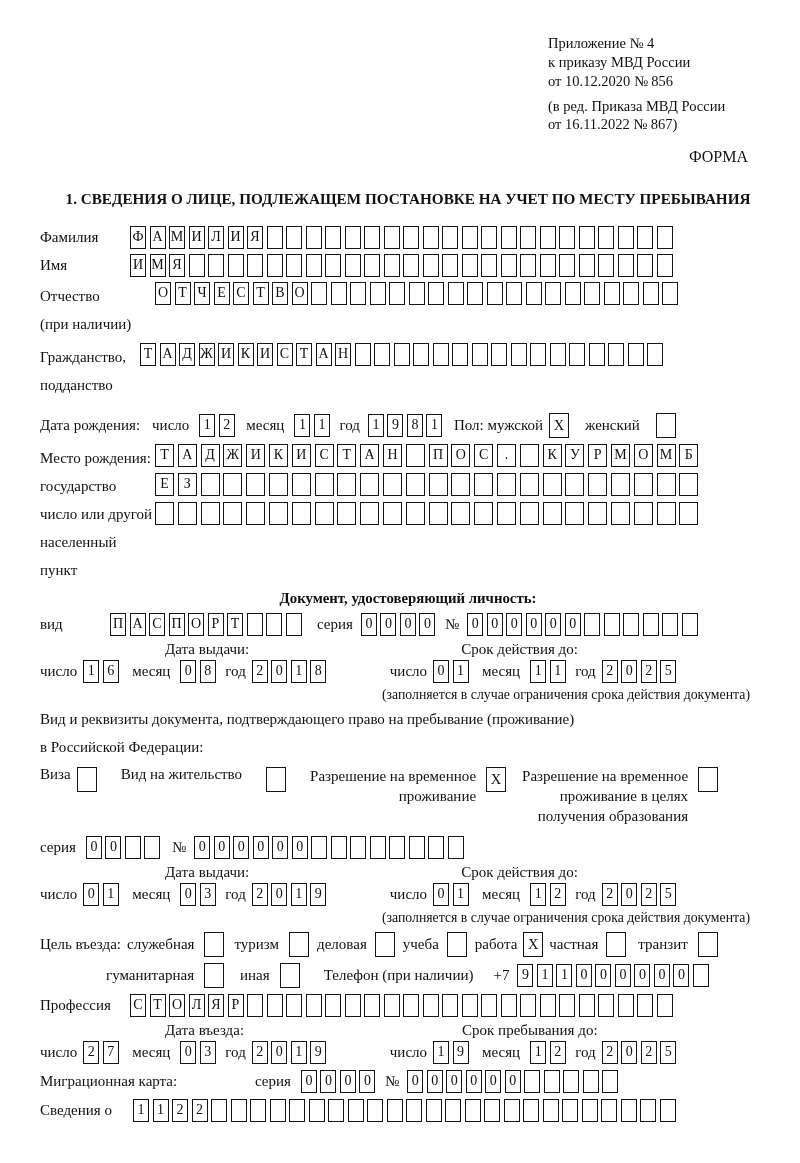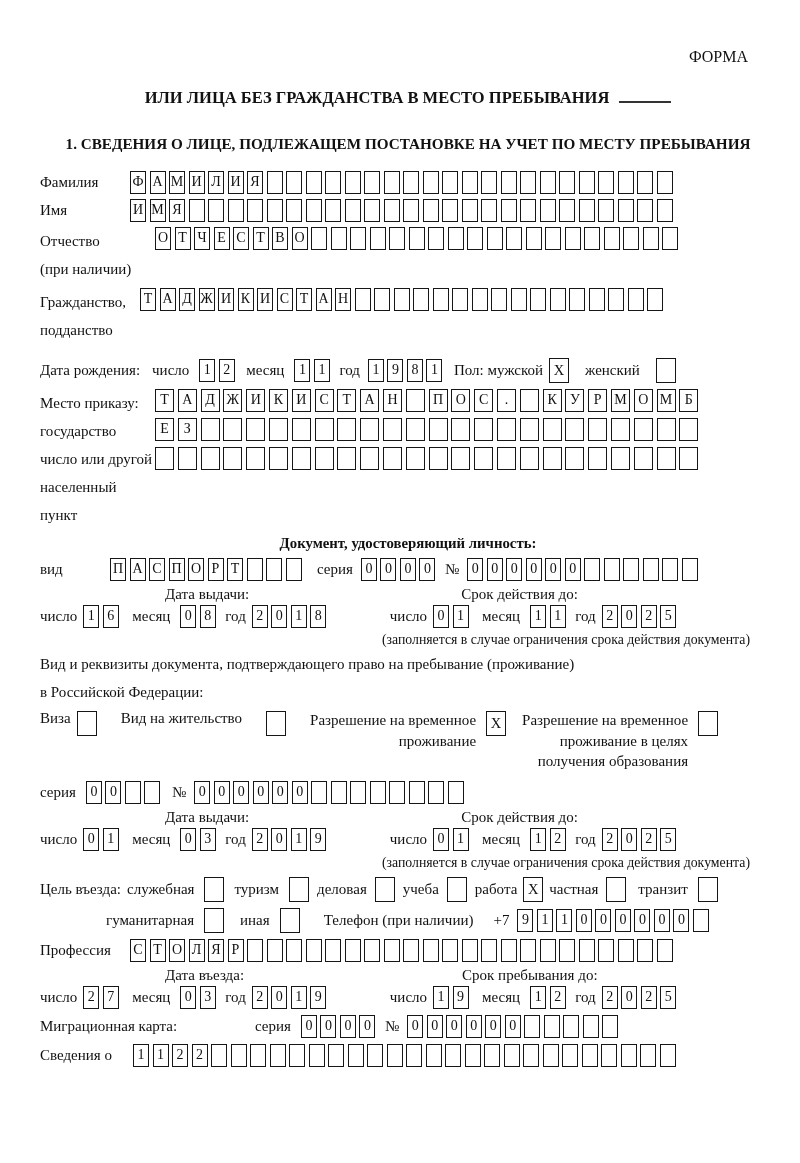--- a/index.html
+++ b/index.html
@@ -47,24 +47,30 @@
   .boxcol .cells { margin-bottom:6px; }
   .boxcol.loose .cells { margin-bottom:9.5px; }
   .opt-center { text-align:right; line-height:1.35; }
   .chk-mt { margin-top:1px; }
 </style>
 </head>
 <body>
 
 <div class="page">
 
+  <div class="hdr">
+    <div>Приложение № 4</div>
+    <div>к приказу МВД России</div>
+    <div>от 10.12.2020 № 856</div>
+    <div class="para2">(в ред. Приказа МВД России</div>
+    <div>от 16.11.2022 № 867)</div>
+  </div>
   <div class="forma">ФОРМА</div>
 
   <div class="title">
-    <div><span>ИЛИ ЛИЦА БЕЗ ГРАЖДАНСТВА В МЕСТО ПРЕБЫВАНИЯ</span><span class="blank-line"></span></div>
   </div>
 
   <div class="sec-heading">1. СВЕДЕНИЯ О ЛИЦЕ, ПОДЛЕЖАЩЕМ ПОСТАНОВКЕ НА УЧЕТ ПО МЕСТУ ПРЕБЫВАНИЯ</div>
 
   <div class="row">
     <span class="lab w90">Фамилия</span>
     <span class="cells">
         <span class="cell">Ф</span>
         <span class="cell">А</span>
         <span class="cell">М</span>
@@ -222,21 +228,21 @@
         <span class="cell">1</span>
       </span>
     <span class="lab ml8">Пол: мужской</span>
     <span class="checkbox ml6">X</span>
     <span class="lab ml16">женский</span>
     <span class="checkbox ml16"></span>
   </div>
 
   <div class="row-top" style="margin-top:6px">
     <span class="lab w115 labelcol sub">
-      <div>Место приказу:</div>
+      <div>Место рождения:</div>
       <div>государство</div>
       <div>число или другой</div>
       <div>населенный пункт</div>
     </span>
     <span class="boxcol">
       <div class="cells wide">
           <span class="cell">Т</span>
           <span class="cell">А</span>
           <span class="cell">Д</span>
           <span class="cell">Ж</span>

